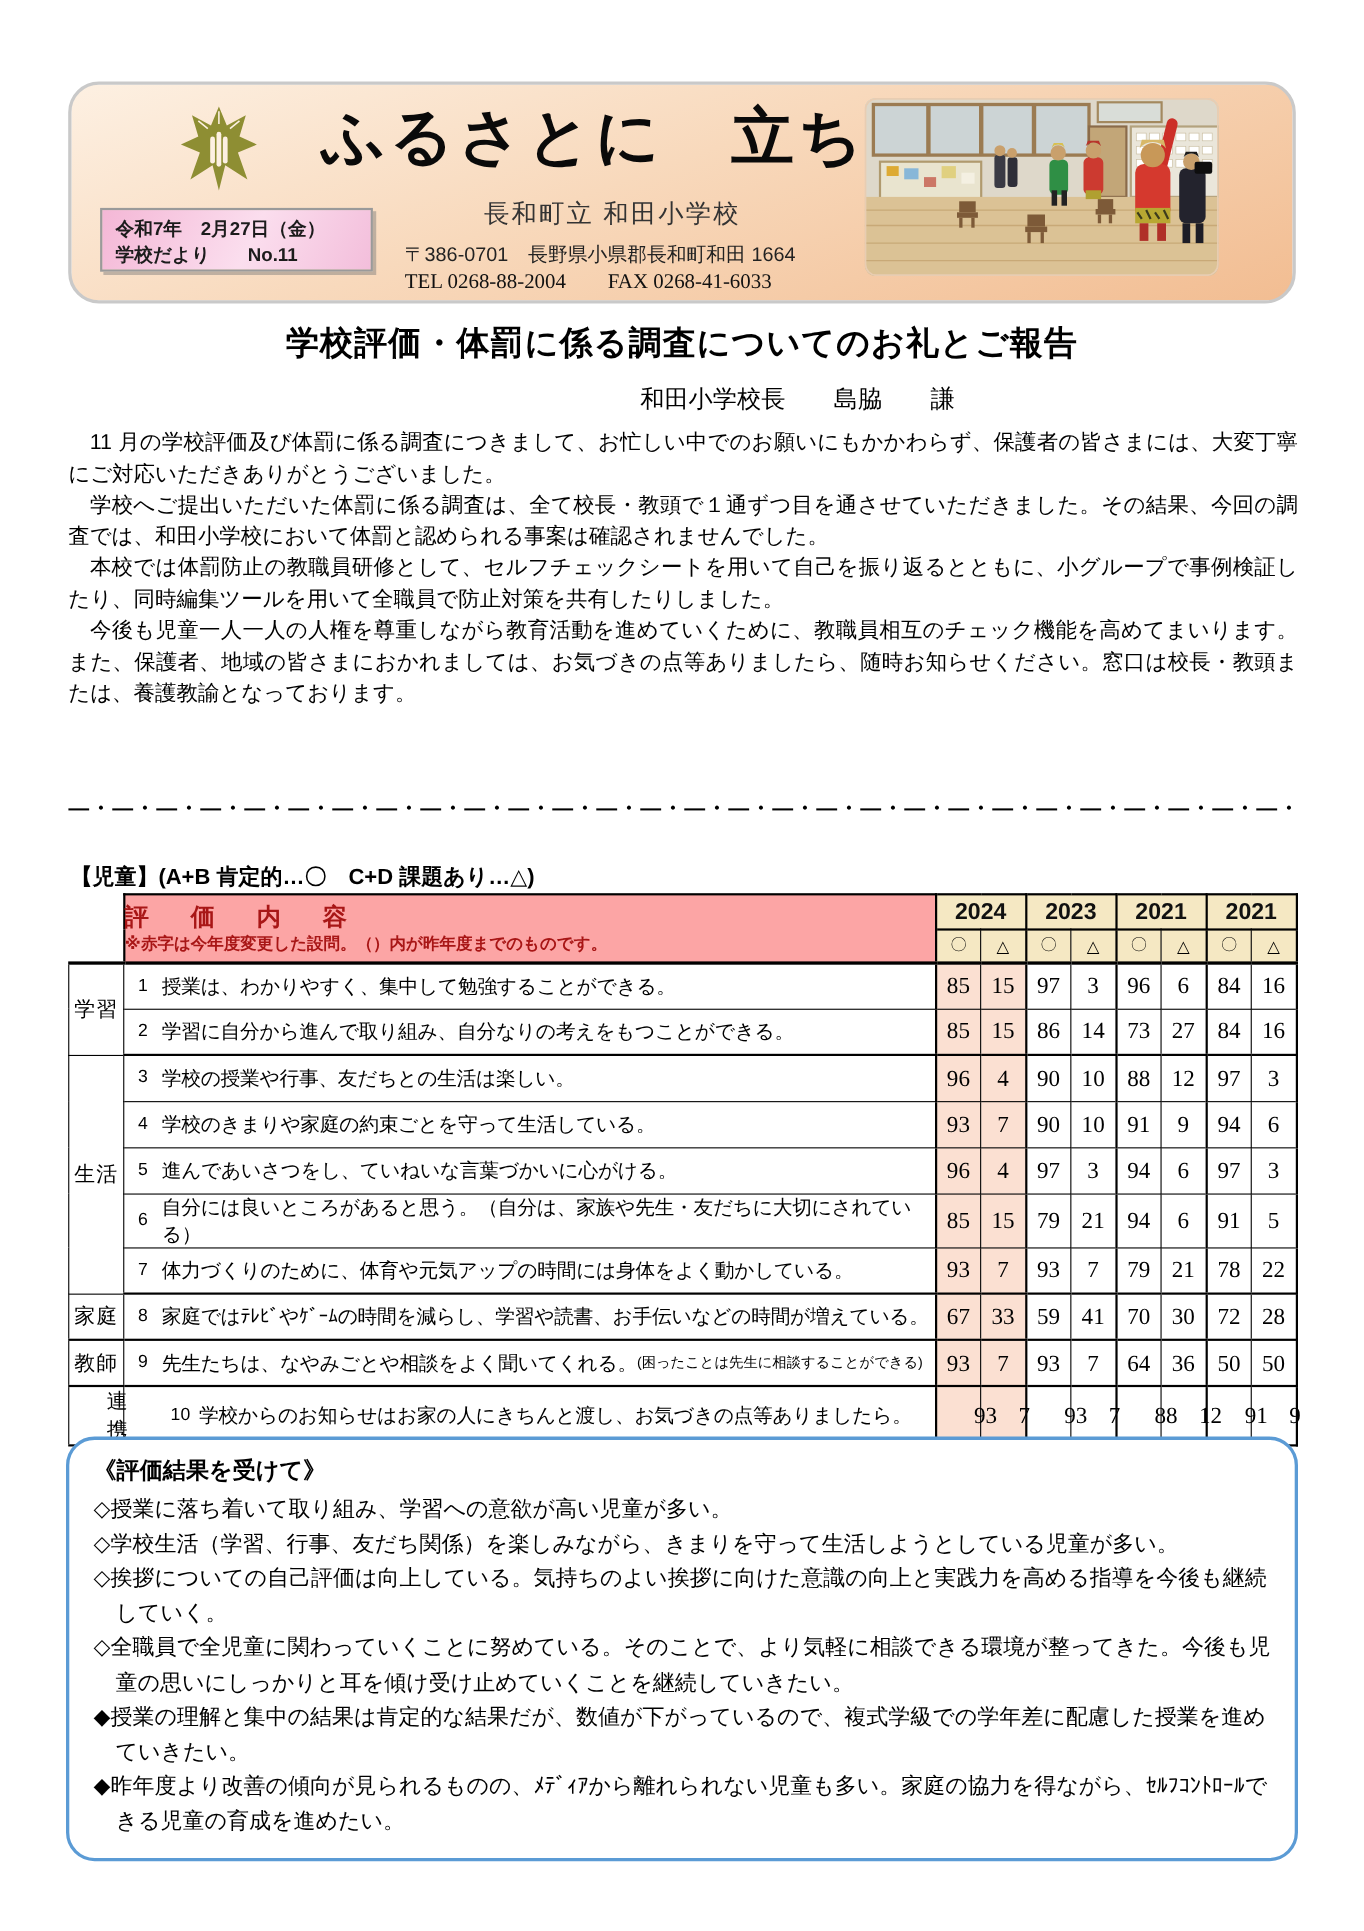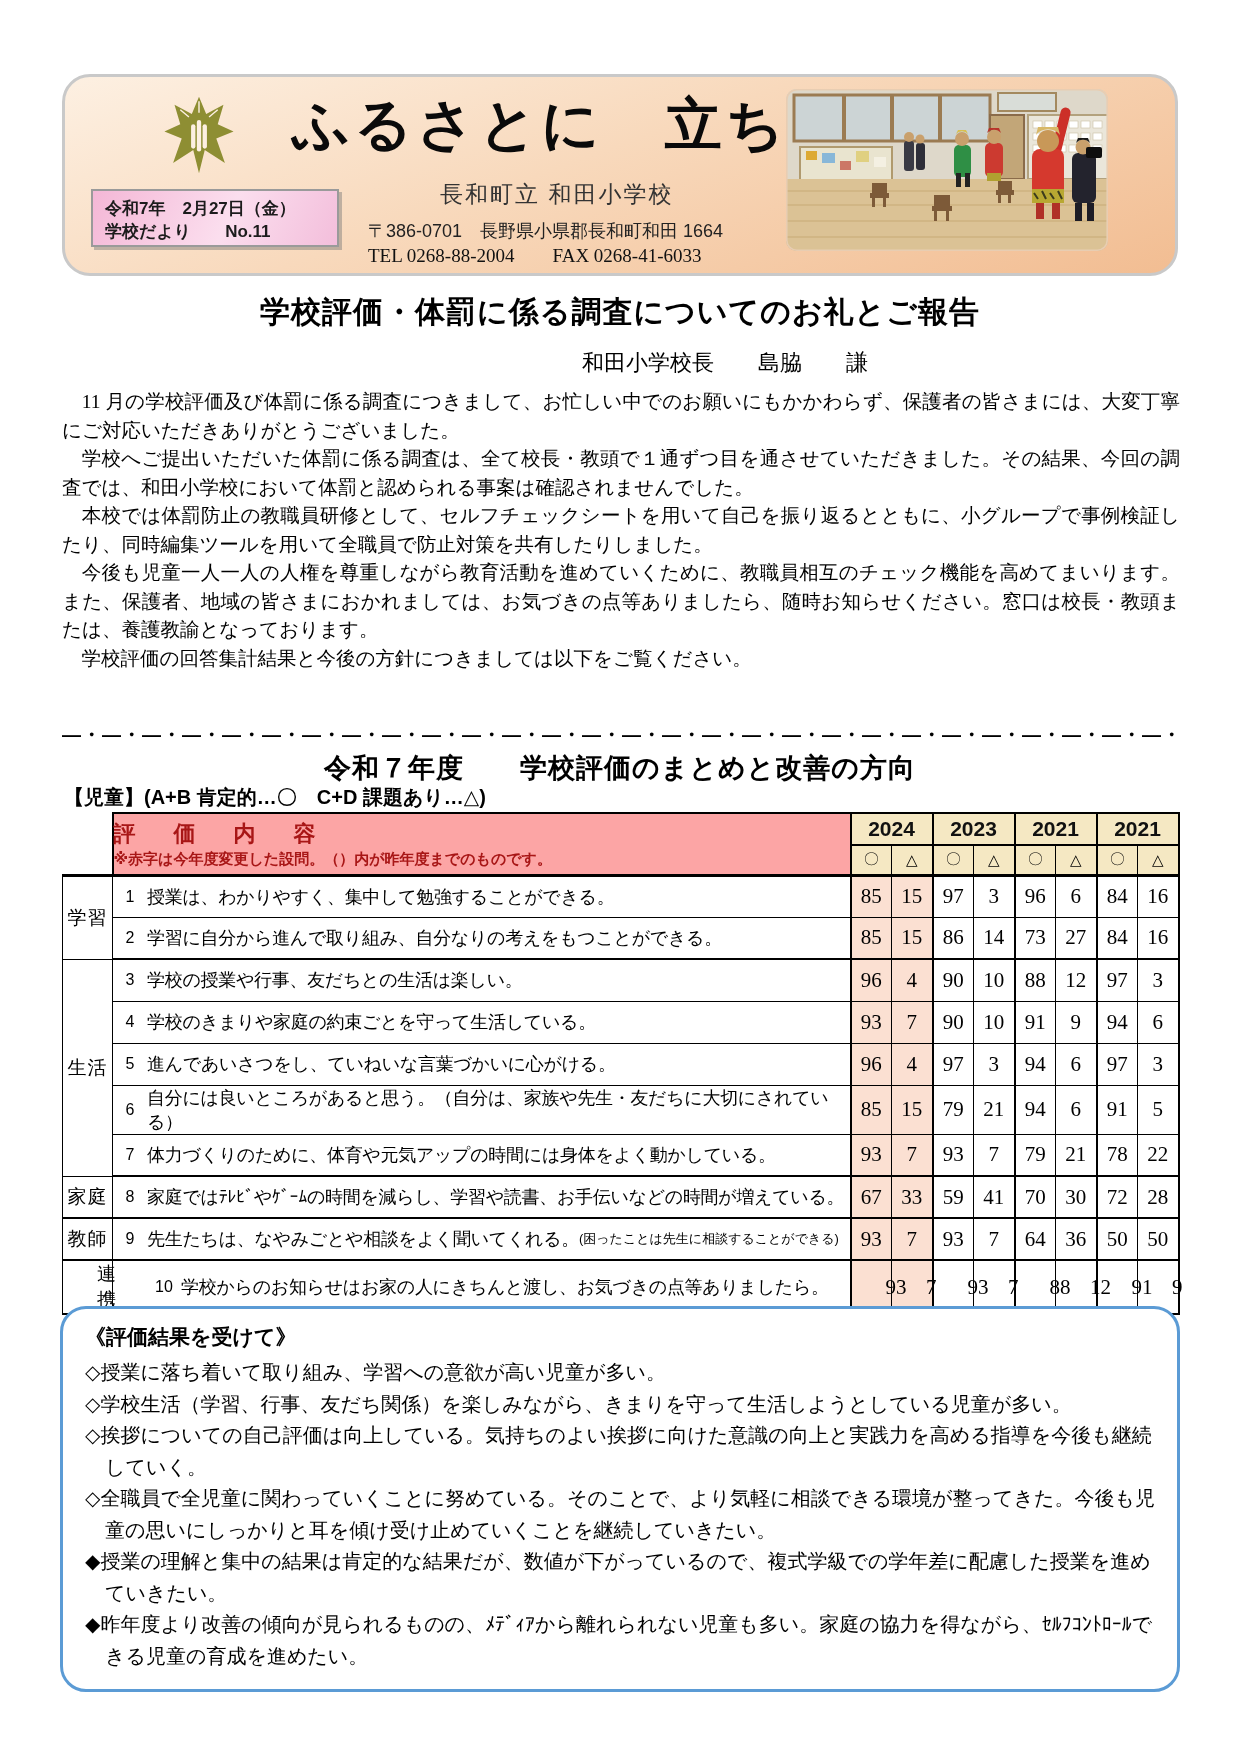--- a/index.html
+++ b/index.html
@@ -26,21 +26,21 @@
   .photo{position:absolute;left:721px;top:12px;width:322px;height:162px;border-radius:10px;}
 
   
   .article-title{position:absolute;left:62px;top:292px;width:1116px;text-align:center;
     font-family:"Liberation Serif","DejaVu Serif",serif;font-weight:bold;font-size:30px;
     letter-spacing:1px;color:#000;}
   .byline{position:absolute;left:62px;top:348px;width:1116px;text-align:right;
     padding-right:310px;box-sizing:border-box;
     font-family:"Liberation Serif","DejaVu Serif",serif;font-size:22px;color:#000;}
   .bodytext{position:absolute;left:62px;top:388px;width:1118px;
-    font-family:Liberation Serif, serif;font-size:19.5px;line-height:28.5px;
+    font-family:Liberation Sans, sans-serif;font-size:19.5px;line-height:28.5px;
     color:#000;text-align:justify;}
   .bodytext p{margin:0;}
 
   .divider{position:absolute;left:62px;top:722px;width:1118px;height:24px;overflow:hidden;
     white-space:nowrap;font-weight:bold;font-size:19px;letter-spacing:1px;color:#000;}
 
   .section-title{position:absolute;left:62px;top:750px;width:1116px;text-align:center;
     font-size:27px;font-weight:bold;color:#000;letter-spacing:1px;}
   .section-subtitle{position:absolute;left:64px;top:784px;font-size:20px;font-weight:bold;color:#000;}
 
@@ -204,26 +204,24 @@
     </svg>
   </div>
 
   <div class="article-title">学校評価・体罰に係る調査についてのお礼とご報告</div>
   <div class="byline">和田小学校長　　島脇　　謙</div>
   <div class="bodytext" id="article-body">
       <p>　11 月の学校評価及び体罰に係る調査につきまして、お忙しい中でのお願いにもかかわらず、保護者の皆さまには、大変丁寧にご対応いただきありがとうございました。</p>
       <p>　学校へご提出いただいた体罰に係る調査は、全て校長・教頭で１通ずつ目を通させていただきました。その結果、今回の調査では、和田小学校において体罰と認められる事案は確認されませんでした。</p>
       <p>　本校では体罰防止の教職員研修として、セルフチェックシートを用いて自己を振り返るとともに、小グループで事例検証したり、同時編集ツールを用いて全職員で防止対策を共有したりしました。</p>
       <p>　今後も児童一人一人の人権を尊重しながら教育活動を進めていくために、教職員相互のチェック機能を高めてまいります。また、保護者、地域の皆さまにおかれましては、お気づきの点等ありましたら、随時お知らせください。窓口は校長・教頭または、養護教諭となっております。</p>
-      <p>　学校評価の回答集計結果と今後の方針につきましては以下をご覧ください。</p>
     </div>
 
   <div class="divider">—・—・—・—・—・—・—・—・—・—・—・—・—・—・—・—・—・—・—・—・—・—・—・—・—・—・—・—・—・—・—・—</div>
 
-  <div class="section-title">令和７年度　　学校評価のまとめと改善の方向</div>
   <div class="section-subtitle">【児童】(A+B 肯定的…〇　C+D 課題あり…△)</div>
 
   <table class="eval-table">
     <colgroup>
       <col class="c-cat">
         <col class="c-q">
       <col class="c-v">
         <col class="c-v">
         <col class="c-v">
         <col class="c-v">

